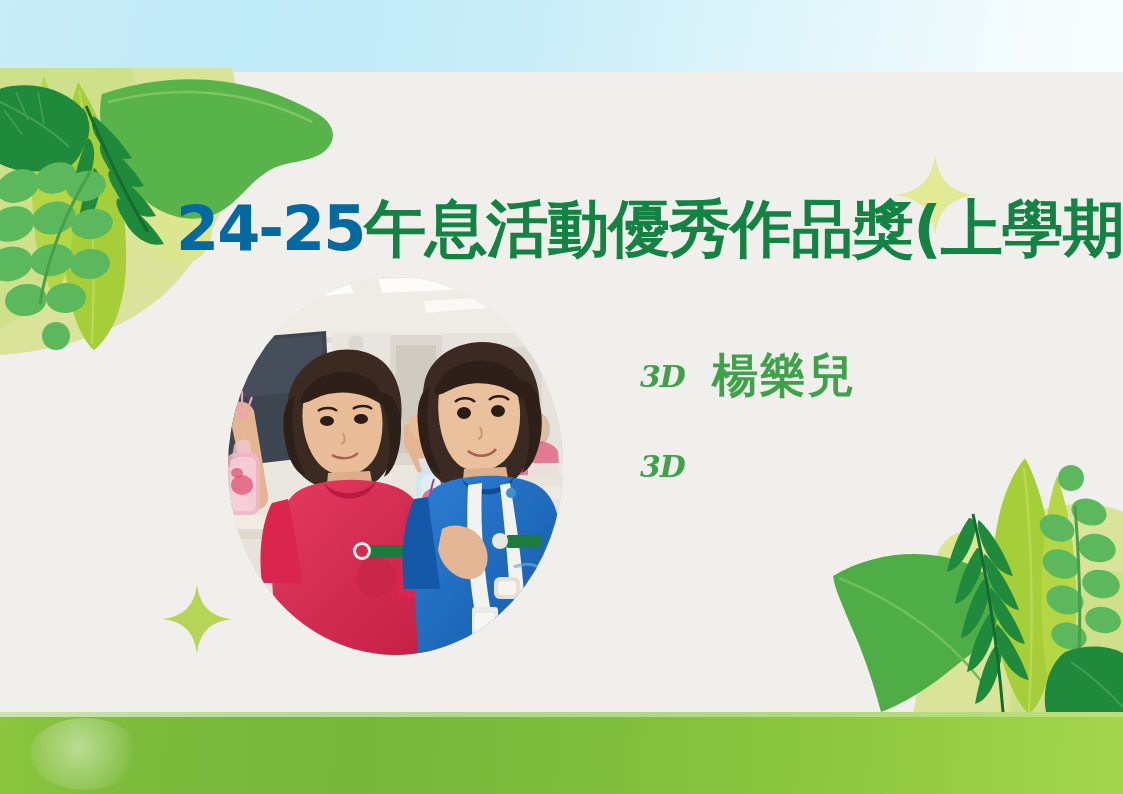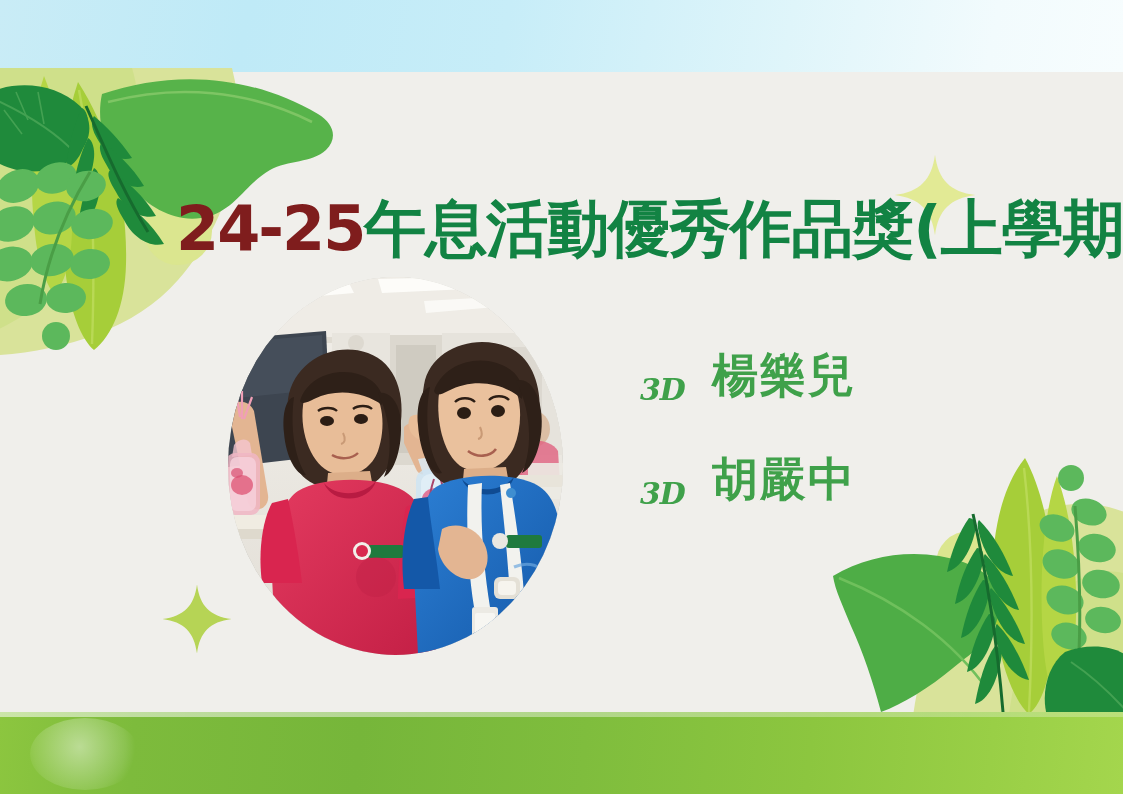--- a/index.html
+++ b/index.html
@@ -50,39 +50,39 @@
     letter-spacing:-1px;
     color:#128343;
     white-space:nowrap;
     line-height:1;
     z-index:6;
   }
   .title .yr{
     font-family:"DejaVu Sans",sans-serif;
     font-weight:700;
     letter-spacing:-2px;
-    color:#7f1d1d;
+    color:#0369a1;
   }
 
   
   .photo-wrap{
     position:absolute;left:228px;top:277px;width:335px;height:378px;
     border-radius:50%;
     overflow:hidden;
     z-index:5;
     background:#b9b9b4;
   }
   .photo{position:absolute;inset:0;}
 
   
   .names{
     position:absolute;left:640px;top:345px;z-index:6;
   }
   .name-row{
-    display:flex;align-items:flex-end;
+    display:flex;align-items:center;
     margin-bottom:42px;
     color:#3fa14a;
     white-space:nowrap;
   }
   .cls{
     font-family:"DejaVu Serif","Liberation Serif",serif;
     font-style:italic;
     font-weight:600;
     font-size:30px;
     color:#3fa14a;
@@ -358,19 +358,18 @@
     </svg>
   </div>
 
   <div class="names">
     <div class="name-row">
       <span class="cls">3D</span>
       <span class="pname">楊樂兒</span>
     </div>
     <div class="name-row">
       <span class="cls">3D</span>
-      <span class="pname">胡嚴中</span>
     </div>
   </div>
 
   <div class="bottom-band"></div>
 
 </div>
 
 </body></html>

